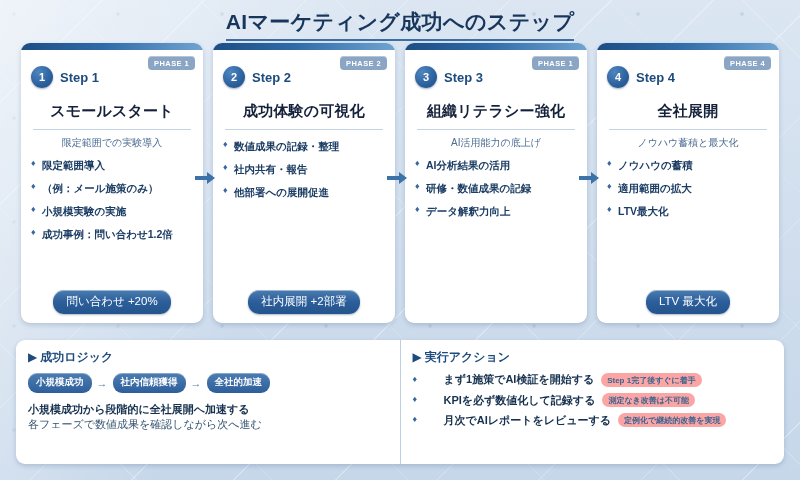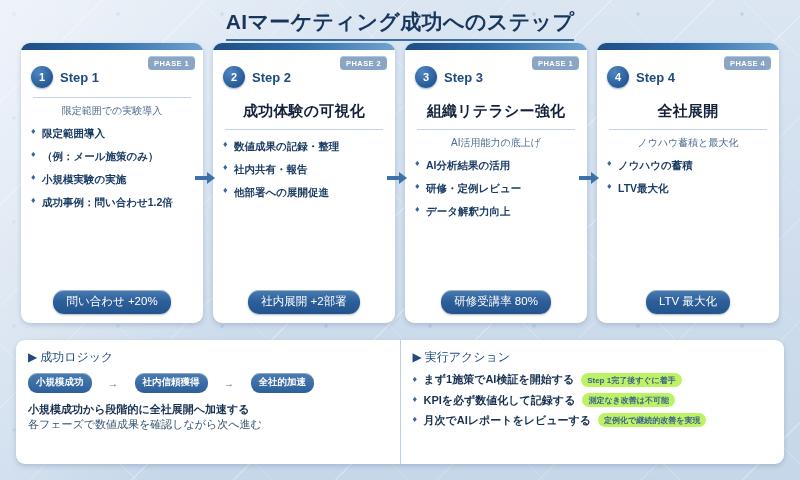--- a/index.html
+++ b/index.html
@@ -130,26 +130,26 @@
   #bottom-panel{
     position:absolute; left:16px; right:16px; top:340px; height:124px;
     background:#ffffff;
     border-radius:9px;
     box-shadow:0 2px 5px rgba(45,75,115,.22);
     display:flex;
   }
   .bp-half{ flex:1 1 0; padding:9px 12px 8px; position:relative; }
   .bp-half.right{ border-left:1px solid #bcd0e3; }
   .bp-title{
-    font-size:12px; font-weight:normal; color:#1d4b7e;
+    font-size:12px; font-weight:bold; color:#1d4b7e;
     margin-bottom:7px;
   }
   .bp-title .tri{ color:#1d4b7e; margin-right:3px; }
 
-  .logic-chain{ display:flex; align-items:center; gap:16px; margin-bottom:9px; }
+  .logic-chain{ display:flex; align-items:center; gap:5px; margin-bottom:9px; }
   .logic-tag{
     background:linear-gradient(180deg,#4c7db1 0%,#2d5f9b 100%);
     color:#fff; font-size:9.5px; font-weight:bold;
     padding:3px 8px 3.5px; border-radius:9px;
     box-shadow:inset 0 1px 0 rgba(255,255,255,.35);
     white-space:nowrap;
   }
   .logic-arrow{ color:#5a7ea6; font-size:11px; }
   .logic-line{
     font-size:11px; font-weight:bold; color:#16314f;
@@ -163,23 +163,23 @@
     padding-left:11px;
     margin-bottom:6px;
     display:flex; align-items:center; gap:7px;
     line-height:1.2;
   }
   .action-list li::before{
     content:"\2666";
     position:absolute; left:0; top:1px;
     color:#36679e; font-size:9px;
   }
-  .action-text{ font-size:11px; font-weight:bold; color:#16314f; white-space:nowrap; }
+  .action-text{ font-size:11px; font-weight:bold; color:#16314f; white-space:nowrap;margin-left:20px; }
   .action-tag{
-    background:#bef264;
+    background:#fca5a5;
     color:#3b6490;
     font-size:8px; font-weight:bold;
     padding:2.5px 6px 2px;
     border-radius:8px;
     white-space:nowrap;
   }
 </style>
 </head>
 <body>
 
@@ -192,20 +192,21 @@
 <div id="cards">
     <div class="card-slot">
       <div class="card">
         <div class="card-topbar"></div>
         <div class="card-inner">
           <div class="phase-badge">PHASE 1</div>
           <div class="step-row">
             <div class="step-circle">1</div>
             <div class="step-label">Step 1</div>
           </div>
+          <div class="card-heading">スモールスタート</div>
           <div class="card-rule"></div>
           <div class="card-sub">限定範囲での実験導入</div>
           <ul class="bullets">
             <li>限定範囲導入</li>
             <li>（例：メール施策のみ）</li>
             <li>小規模実験の実施</li>
             <li>成功事例：問い合わせ1.2倍</li>
           </ul>
           <div class="result-badge">問い合わせ +20%</div>
         </div>
@@ -244,44 +245,44 @@
           <div class="phase-badge">PHASE 1</div>
           <div class="step-row">
             <div class="step-circle">3</div>
             <div class="step-label">Step 3</div>
           </div>
           <div class="card-heading">組織リテラシー強化</div>
           <div class="card-rule"></div>
           <div class="card-sub">AI活用能力の底上げ</div>
           <ul class="bullets">
             <li>AI分析結果の活用</li>
-            <li>研修・定例レビュー</li>
+            <li>研修・数値成果の記録</li>
             <li>データ解釈力向上</li>
           </ul>
-          <div class="result-badge">研修受講率 80%</div>
         </div>
       </div>
       <div class="connector"><svg width="20" height="14" viewBox="0 0 20 14">
           <path d="M0 5 L12 5 L12 1 L20 7 L12 13 L12 9 L0 9 Z" fill="#3d72a8"></path>
         </svg></div>
     </div>
     <div class="card-slot">
       <div class="card">
         <div class="card-topbar"></div>
         <div class="card-inner">
           <div class="phase-badge">PHASE 4</div>
           <div class="step-row">
             <div class="step-circle">4</div>
             <div class="step-label">Step 4</div>
           </div>
           <div class="card-heading">全社展開</div>
           <div class="card-rule"></div>
           <div class="card-sub">ノウハウ蓄積と最大化</div>
           <ul class="bullets">
             <li>ノウハウの蓄積</li>
+            <li>適用範囲の拡大</li>
             <li>LTV最大化</li>
           </ul>
           <div class="result-badge">LTV 最大化</div>
         </div>
       </div>
     </div>
   </div>
 
 <div id="bottom-panel">
   <div class="bp-half left">

